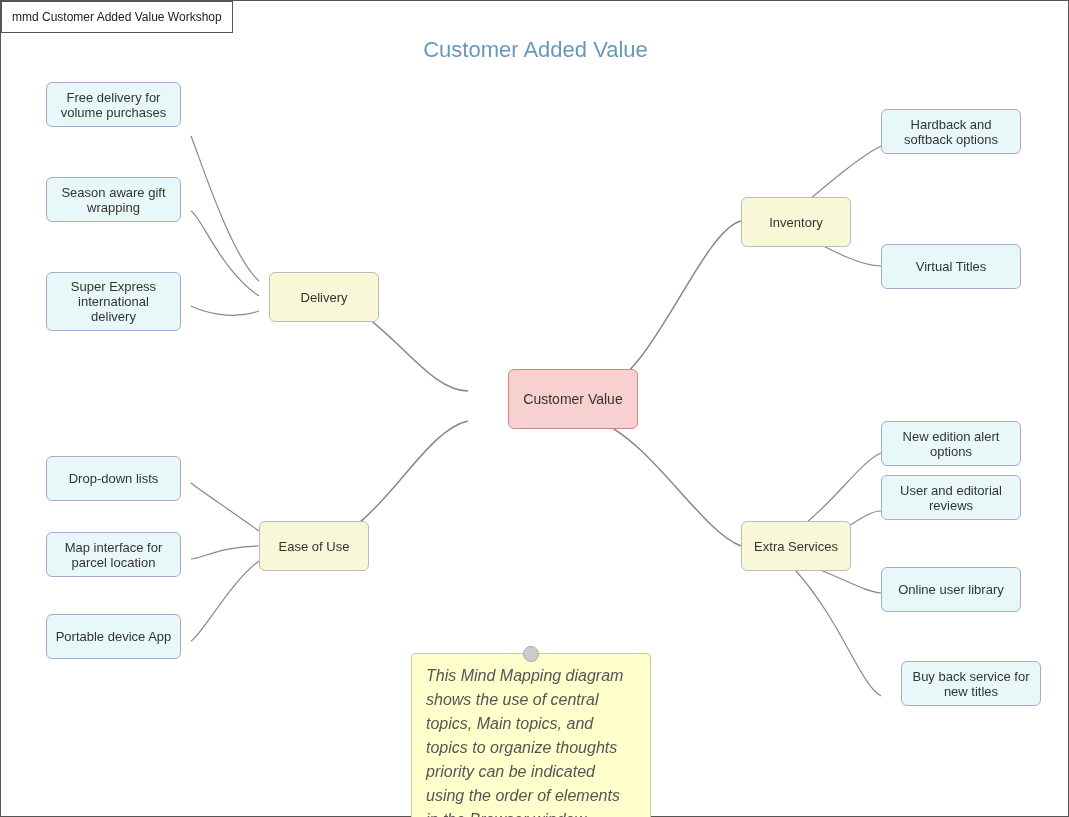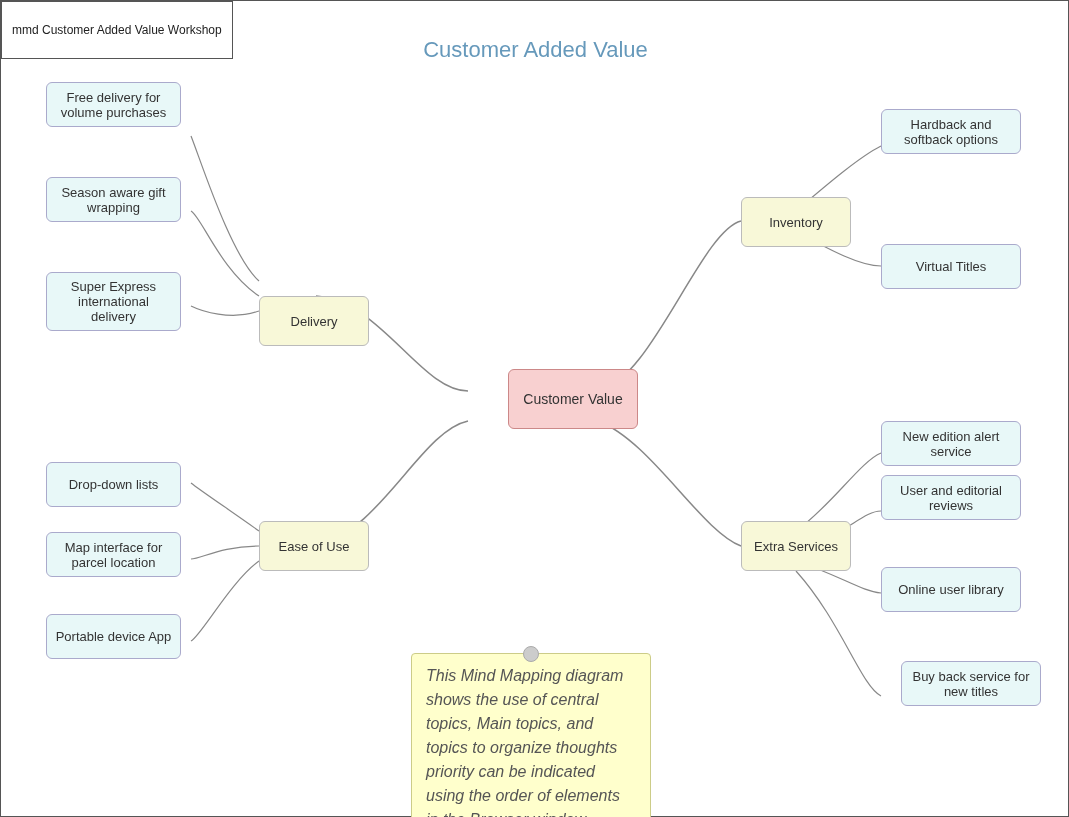--- a/index.html
+++ b/index.html
@@ -15,21 +15,21 @@
       height: 817px;
       border: 1.5px solid #555;
       position: relative;
       background: #fff;
     }
     .title-bar {
       position: absolute;
       top: 0; left: 0;
       background: #fff;
       border: 1px solid #555;
-      padding: 21px 10px;
+      padding: 8px 10px;
       font-size: 12px;
       color: #222;
       z-index: 10;
     }
     .diagram-area {
       position: absolute;
       top: 0; left: 0;
       width: 1069px;
       height: 817px;
     }
@@ -146,21 +146,21 @@
     </svg>
 
     <div class="page-title">
       <div>Customer Added Value</div>
     </div>
 
     <div class="node node-center" style="left:467px; top:368px;margin-left:40px;">
       <span>Customer Value</span>
     </div>
 
-    <div class="node node-main" style="left:258px; top:271px;margin-top:24px;">
+    <div class="node node-main" style="left:268px; top:271px;">
       <span>Delivery</span>
     </div>
 
     <div class="node node-main" style="left:740px; top:196px;">
       <span>Inventory</span>
     </div>
 
     <div class="node node-main" style="left:258px; top:520px;">
       <span>Ease of Use</span>
     </div>
@@ -179,32 +179,32 @@
       <span>Super Express international delivery</span>
     </div>
 
     <div class="node node-leaf" style="left:880px; top:108px; width:140px;justify-content:flex-end;">
       <span>Hardback and softback options</span>
     </div>
     <div class="node node-leaf" style="left:880px; top:243px; width:140px;">
       <span>Virtual Titles</span>
     </div>
 
-    <div class="node node-leaf" style="left:45px; top:455px; width:135px;margin-top:6px;">
+    <div class="node node-leaf" style="left:45px; top:455px; width:135px;">
       <span>Drop-down lists</span>
     </div>
     <div class="node node-leaf" style="left:45px; top:531px; width:135px;">
       <span>Map interface for parcel location</span>
     </div>
     <div class="node node-leaf" style="left:45px; top:613px; width:135px;">
       <span>Portable device App</span>
     </div>
 
     <div class="node node-leaf" style="left:880px; top:420px; width:140px;">
-      <span>New edition alert service</span>
+      <span>New edition alert options</span>
     </div>
     <div class="node node-leaf" style="left:880px; top:474px; width:140px;">
       <span>User and editorial reviews</span>
     </div>
     <div class="node node-leaf" style="left:880px; top:566px; width:140px;">
       <span>Online user library</span>
     </div>
     <div class="node node-leaf" style="left:880px; top:660px; width:140px;margin-left:20px;">
       <span>Buy back service for new titles</span>
     </div>

